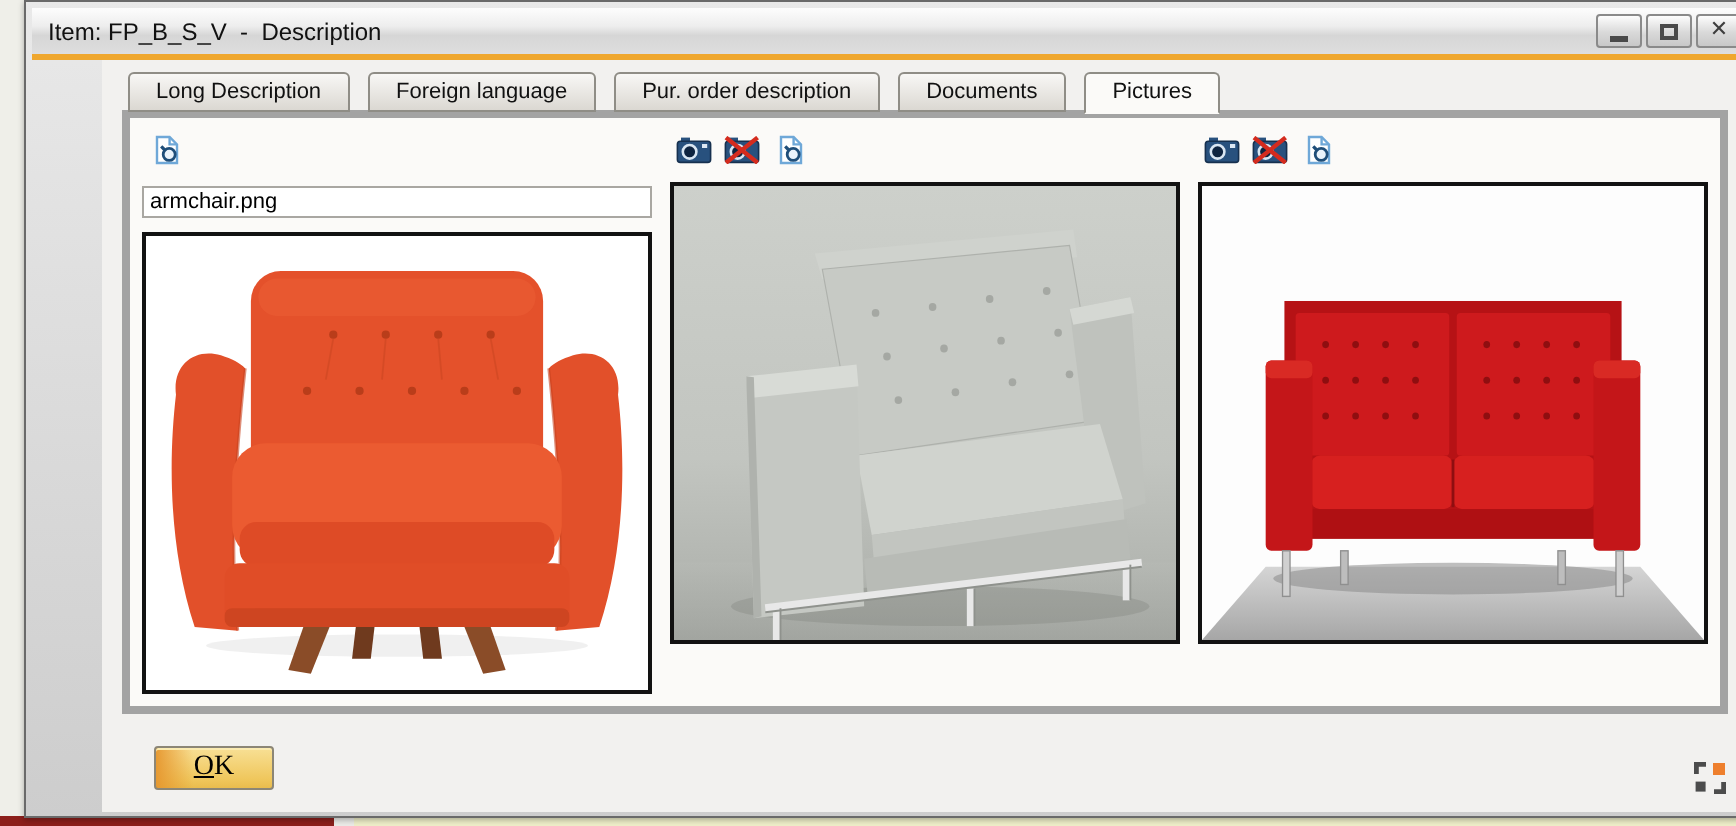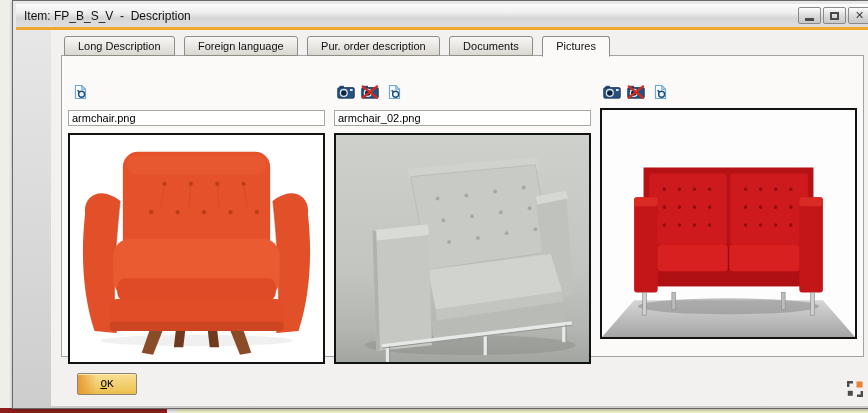--- a/index.html
+++ b/index.html
@@ -28,42 +28,42 @@
   .client { position:relative; height:376px; background:#F2F1EF;margin-left:35px; }
 
   .tabstrip { position:relative; z-index:3; padding:6px 0 0 13px; height:26px; }
   .tab { display:inline-block; margin-right:5px; padding:3px 13px 3px;
     font-size:11px; color:#111; border:1px solid #8F8D86; border-radius:3px 3px 0 0;
     background:linear-gradient(180deg,#F8F7F5,#DBD8D2); cursor:default; position:relative; }
   .tab.active { background:#FBFAF8; border-bottom:1px solid #FBFAF8; padding-bottom:4px;
     margin-bottom:-2px; z-index:4; }
 
   .tabpanel { position:relative; z-index:2; margin:-1px 11px 0 10px; height:302px;
-    background:#FBFAF8; border:1px solid #a3a3a3; padding:26px 6px 0 6px; }
+    background:#FBFAF8; border:4px solid #a3a3a3; padding:6px 6px 0 6px; }
 
   .columns { display:flex; gap:9px; }
   .pic-col { flex:1; min-width:0; }
   .pic-toolbar { height:18px; display:flex; align-items:center; gap:5px; margin:1px 0 7px 2px; }
   .icon-btn { width:19px; height:15px; border:none; background:transparent; padding:0; cursor:default;
     display:inline-flex; align-items:center; justify-content:center; }
   .icon-btn svg { display:block; }
 
   .filename-input { width:100%; height:16px; border:1px solid #A9A7A2; background:#fff;
     font-family:"Liberation Sans","DejaVu Sans",sans-serif; font-size:11px; color:#000;
     padding:1px 3px; }
 
   .pic-frame { margin-top:7px; height:231px; border:2px solid #121212; background:#fff; overflow:hidden; }
   .pic-frame svg { width:100%; height:100%; display:block; }
 
   .footer { position:relative; margin:16px 0 0 26px; display:flex; gap:9px; align-items:center; }
-  .gold-btn { height:22px; min-width:60px; padding:2px 14px; font-size:11px; color:#000;
+  .gold-btn { height:22px; min-width:60px; padding:2px 14px; font-size:14px; color:#000;
     border:1px solid #8C8676; border-radius:2px; cursor:default;
     background:linear-gradient(180deg,#F8E095,#EFC65B 80%,#E9BC4D);
     box-shadow:inset 0 1px 0 #FBEBB0;
-    font-family:Liberation Mono, monospace; }
+    font-family:Liberation Serif, serif; }
   .gold-btn.default {
     background-image:linear-gradient(90deg,rgba(230,151,47,.95) 0,rgba(230,151,47,0) 32%),
       linear-gradient(180deg,#F8E095,#EFC65B 80%,#E9BC4D); min-width:60px; }
   .gold-btn.cancel { min-width:66px; }
   .gold-btn u { text-decoration:underline; }
 
   .expand-corner { position:absolute; right:12px; bottom:9px; width:16px; height:16px; cursor:default; }
 </style>
 </head>
 <body>
@@ -170,21 +170,20 @@
             </button>
             <button class="icon-btn">
               <svg width="16" height="16" viewBox="0 0 16 16">
                 <path d="M3.5,1.5 H9.8 L13.5,5.2 V14.5 H3.5 Z" fill="#fff" stroke="#6FA8D8" stroke-width="1.2"></path>
                 <path d="M9.8,1.5 V5.2 H13.5" fill="none" stroke="#6FA8D8" stroke-width="1.2"></path>
                 <circle cx="9.6" cy="10.2" r="3" fill="#EAF3FB" stroke="#1F4E79" stroke-width="1.4"></circle>
                 <line x1="7.4" y1="8" x2="5.6" y2="6.2" stroke="#1F4E79" stroke-width="1.6"></line>
               </svg>
             </button>
           </div>
-          <input class="filename-input" value="armchair_02.png" style="">
           <div class="pic-frame">
             <svg viewBox="0 0 264 229" preserveAspectRatio="none">
               <defs>
                 <linearGradient id="gbg" x1="0" y1="0" x2="0" y2="1">
                   <stop offset="0" stop-color="#CDD0CB"></stop>
                     <stop offset="0.6" stop-color="#C2C5C0"></stop>
                     <stop offset="1" stop-color="#A9ACA7"></stop>
                 </linearGradient>
                 <linearGradient id="gfloor" x1="0" y1="0" x2="0" y2="1">
                   <stop offset="0" stop-color="#B7BAB5"></stop>

